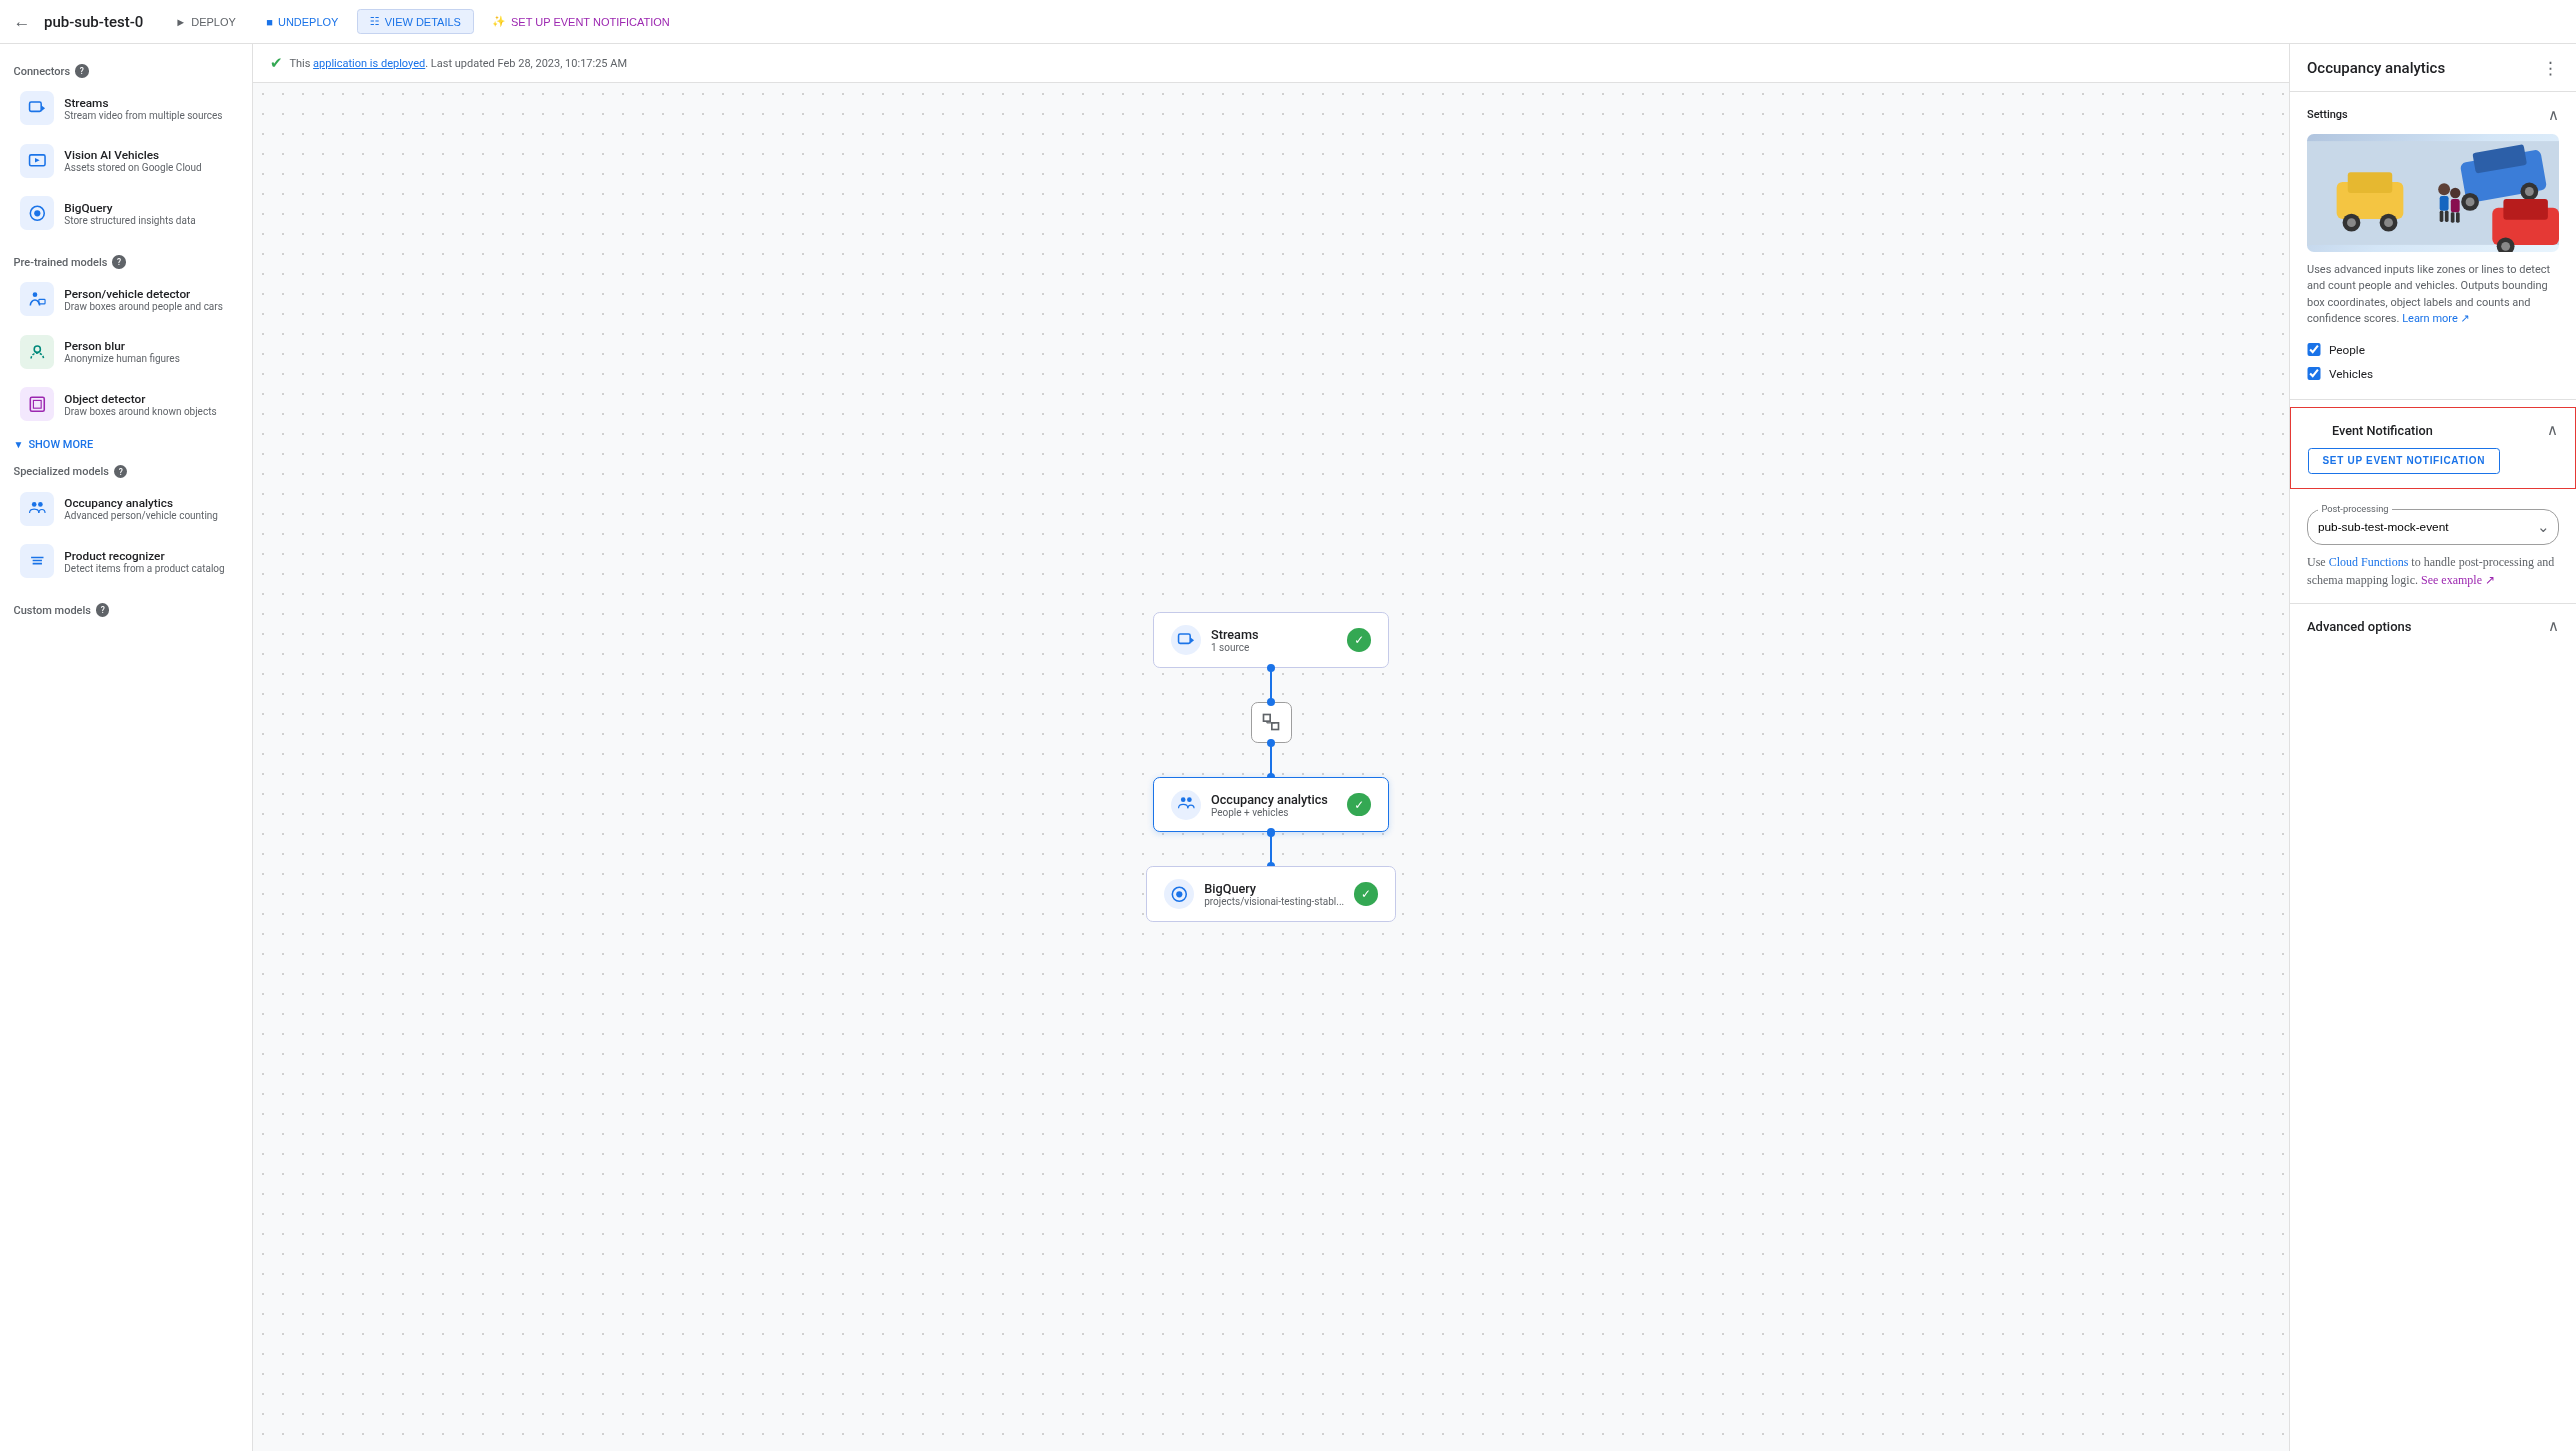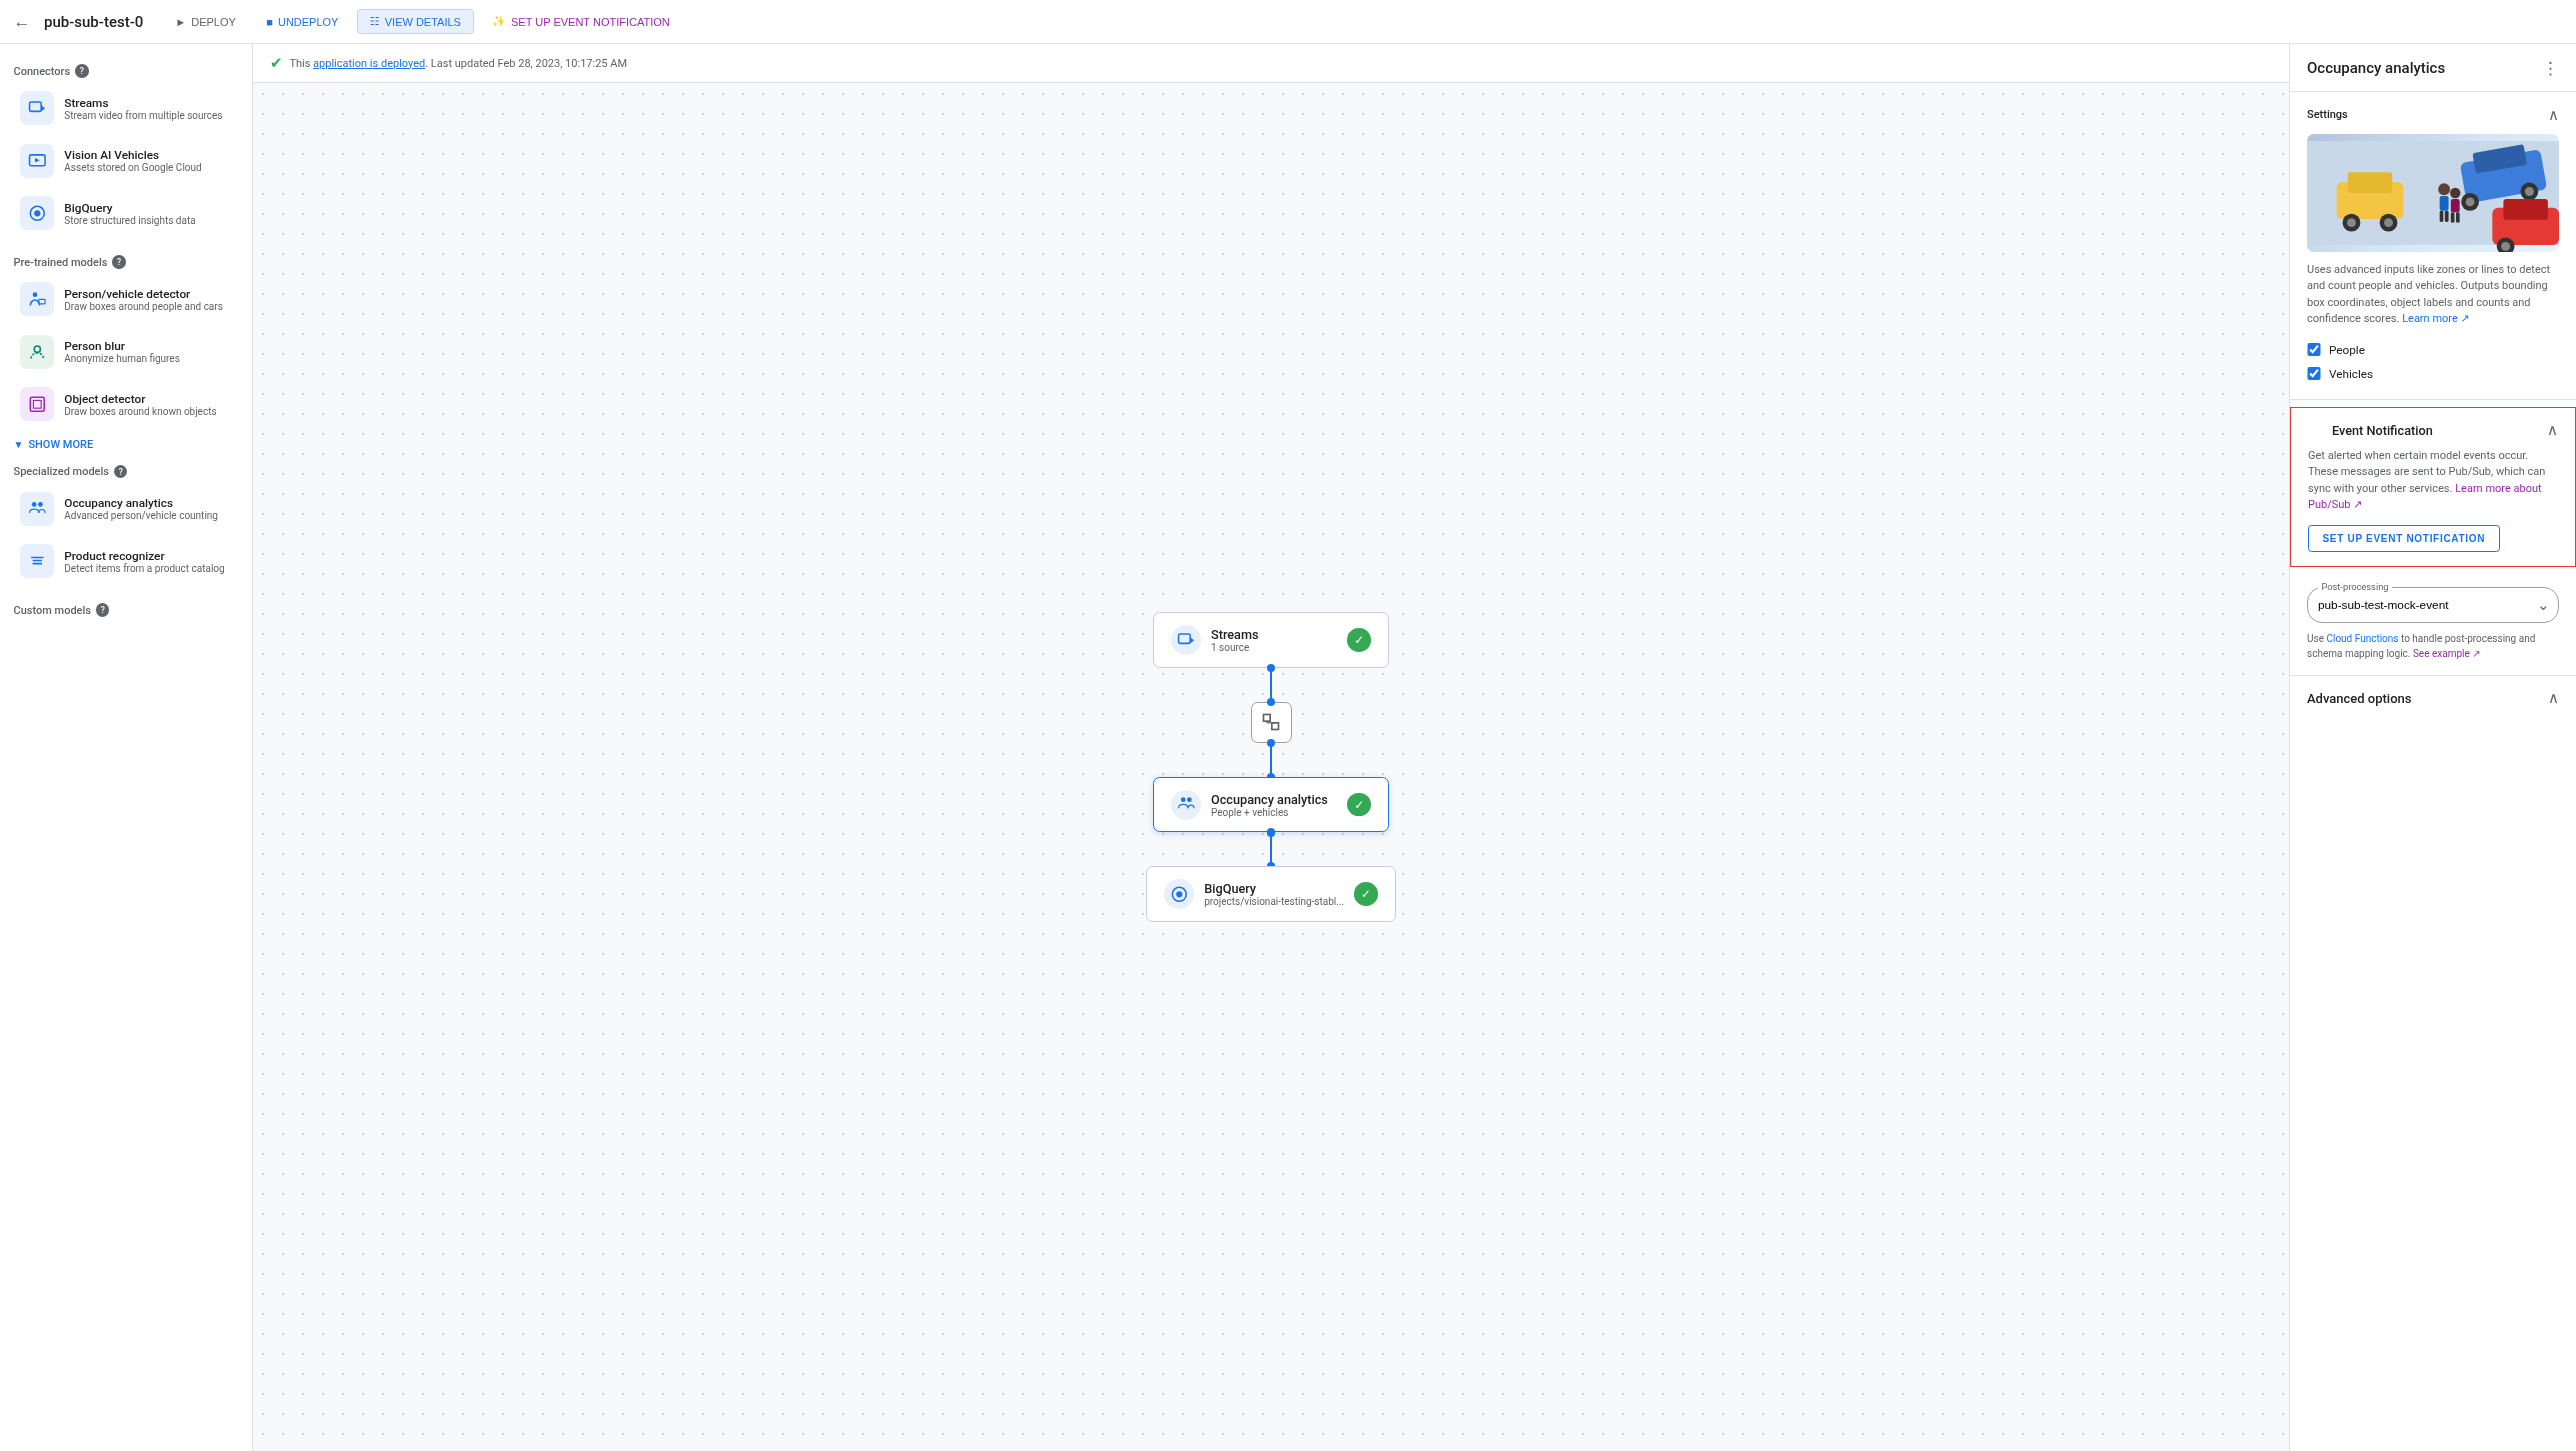--- a/index.html
+++ b/index.html
@@ -192,21 +192,21 @@
       outline: none;
     }
     .select-wrapper .chevron-down {
       position: absolute; right: 8.4px; top: 50%; transform: translateY(-50%);
       color: #5f6368; font-size: 15px; pointer-events: none;
     }
     .select-field-label {
       font-size: 9.3px; color: #5f6368; background: #fff;
       position: absolute; top: -6.8px; left: 10px; padding: 0 3.4px;
     }
-    .post-note { font-size: 10px; color: #5f6368; line-height: 1.5; }
+    .post-note { font-size: 12px; color: #5f6368; line-height: 1.5; font-family: Liberation Serif, serif; }
     .post-note a { color: #9c27b0; }
 
     .advanced-section { padding: 13.5px 17px; }
     .advanced-header {
       display: flex; align-items: center; justify-content: space-between;
       cursor: pointer;
     }
     .advanced-title { font-size: 13px; font-weight: 500; }
   </style>
 </head>
@@ -501,24 +501,20 @@
         <input type="checkbox" id="vehicles-cb" checked="" style="">
         <label for="vehicles-cb">Vehicles</label>
       </div>
     </div>
 
     <div class="event-notification-section">
       <div class="event-section-header">
         <span class="event-section-title">Event Notification</span>
         <span class="collapse-btn">∧</span>
       </div>
-      <p class="event-desc">
-        <span>Get alerted when certain model events occur. These messages are sent to Pub/Sub, which can sync with your other services.</span>
-        <a style="color:#9c27b0;"> <span>Learn more about Pub/Sub</span> ↗</a>
-      </p>
       <button class="setup-btn">SET UP EVENT NOTIFICATION</button>
     </div>
 
     <div class="post-processing-section">
       <div style="position:relative; margin-bottom:8.4px;">
         <div class="select-wrapper">
           <span class="select-field-label">Post-processing</span>
           <select><option value="pub-sub-test-mock-event">pub-sub-test-mock-event</option><option value="option-2">option-2</option></select>
           <span class="chevron-down">⌄</span>
         </div>

